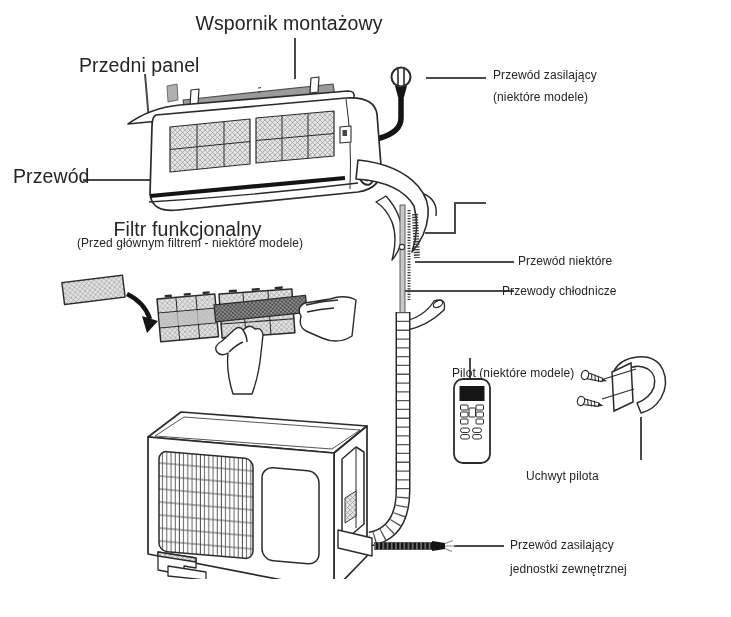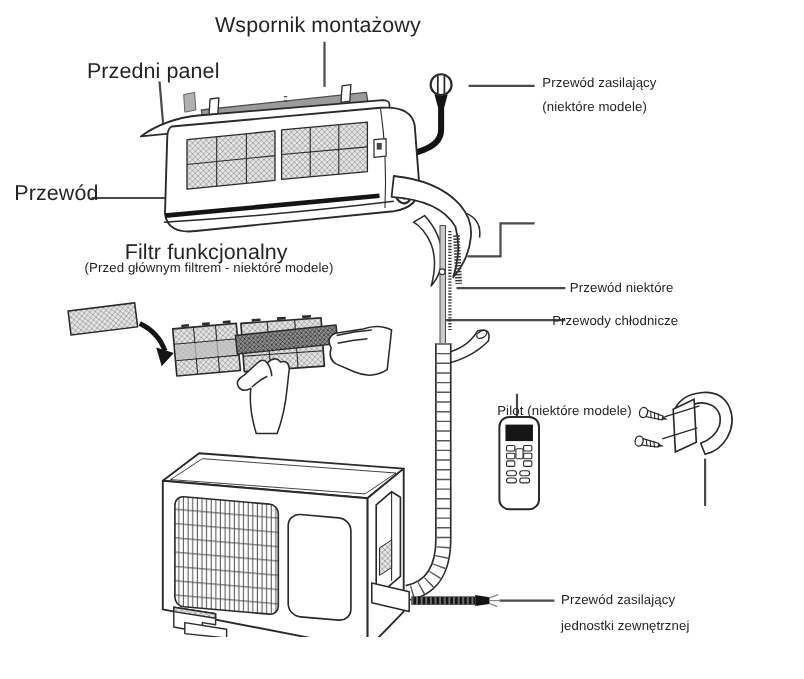--- a/index.html
+++ b/index.html
@@ -222,16 +222,17 @@
   <div class="lbl big center" style="left:186px;top:12px;width:206px;">Wspornik montażowy</div>
   <div class="lbl big" style="left:79px;top:54px;">Przedni panel</div>
   <div class="lbl big" style="left:13px;top:165px;">Przewód</div>
   <div class="lbl big center" style="left:60px;top:218px;width:255px;">Filtr funkcjonalny</div>
   <div class="lbl center" style="left:0px;top:232px;width:380px;">(Przed głównym filtrem - niektóre modele)</div>
   <div class="lbl" style="left:493px;top:64px;">Przewód zasilający
 (niektóre modele)</div>
   <div class="lbl" style="left:518px;top:250px;">Przewód niektóre</div>
   <div class="lbl" style="left:502px;top:280px;">Przewody chłodnicze</div>
   <div class="lbl" style="left:452px;top:334px;margin-top:28px;">Pilot (niektóre modele)</div>
+  <div class="lbl" style="left:526px;top:465px;">Uchwyt pilota</div>
   <div class="lbl" style="left:510px;top:533px;line-height:24px;">Przewód zasilający
 jednostki zewnętrznej
 (niektóre modele)</div>
 </div>
 
 </body></html>

